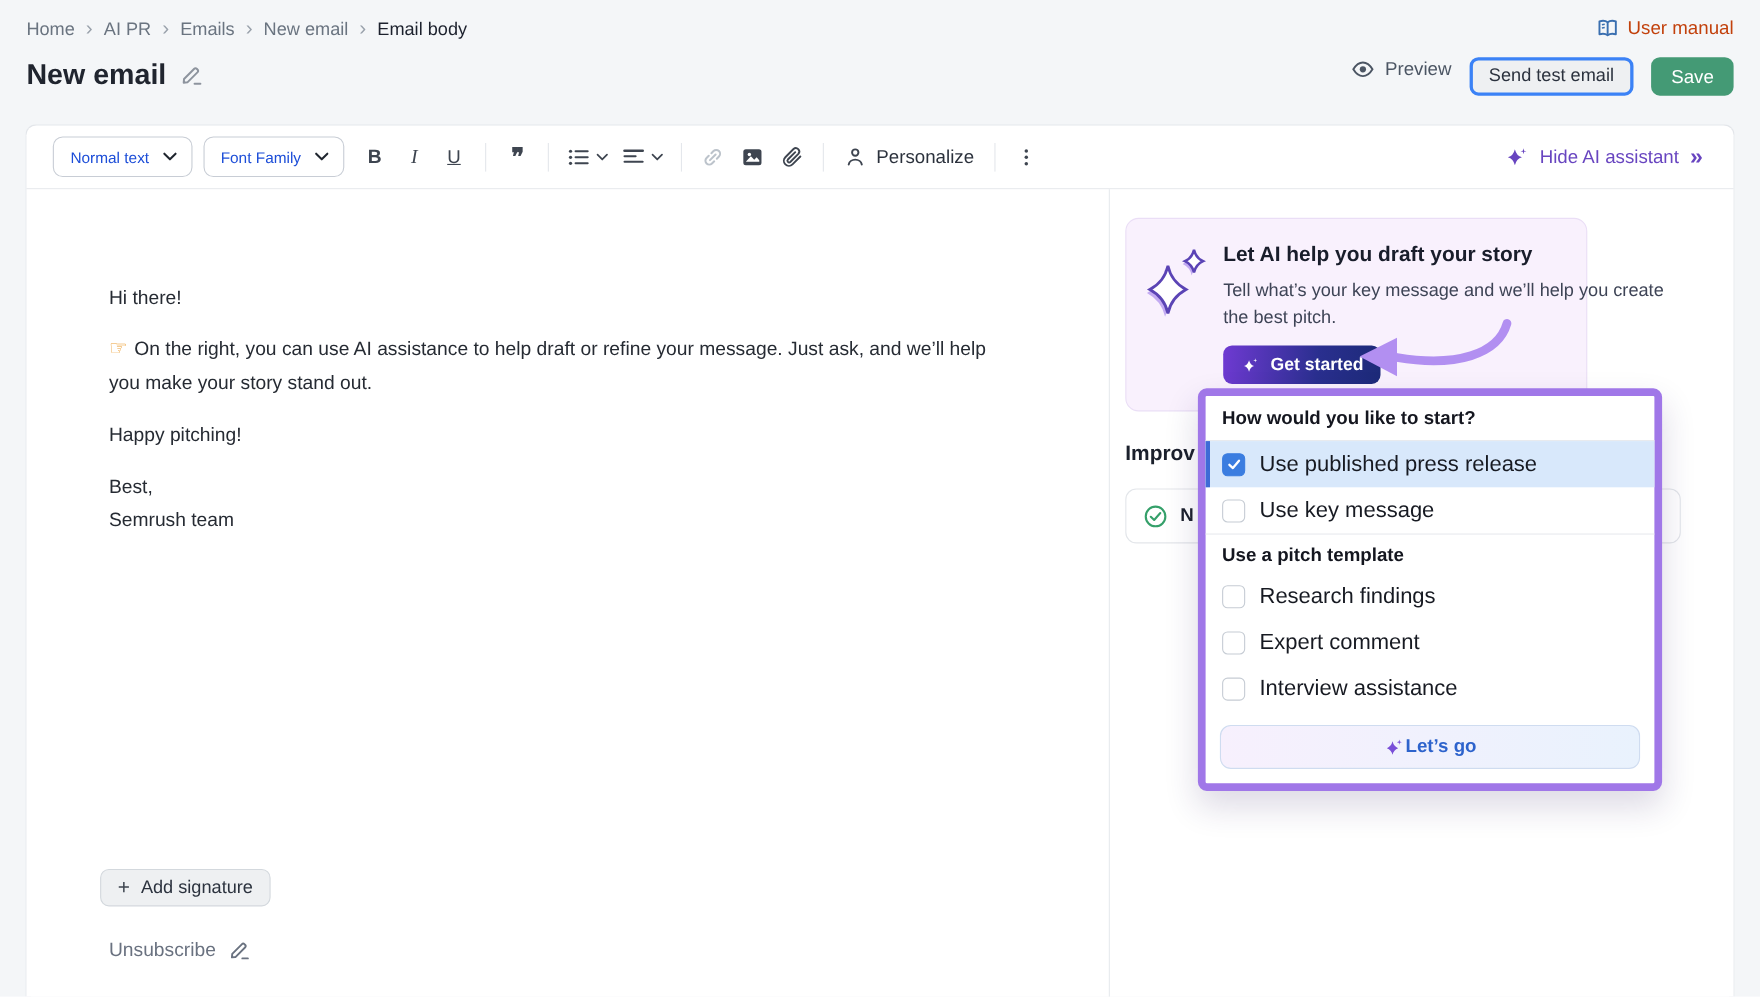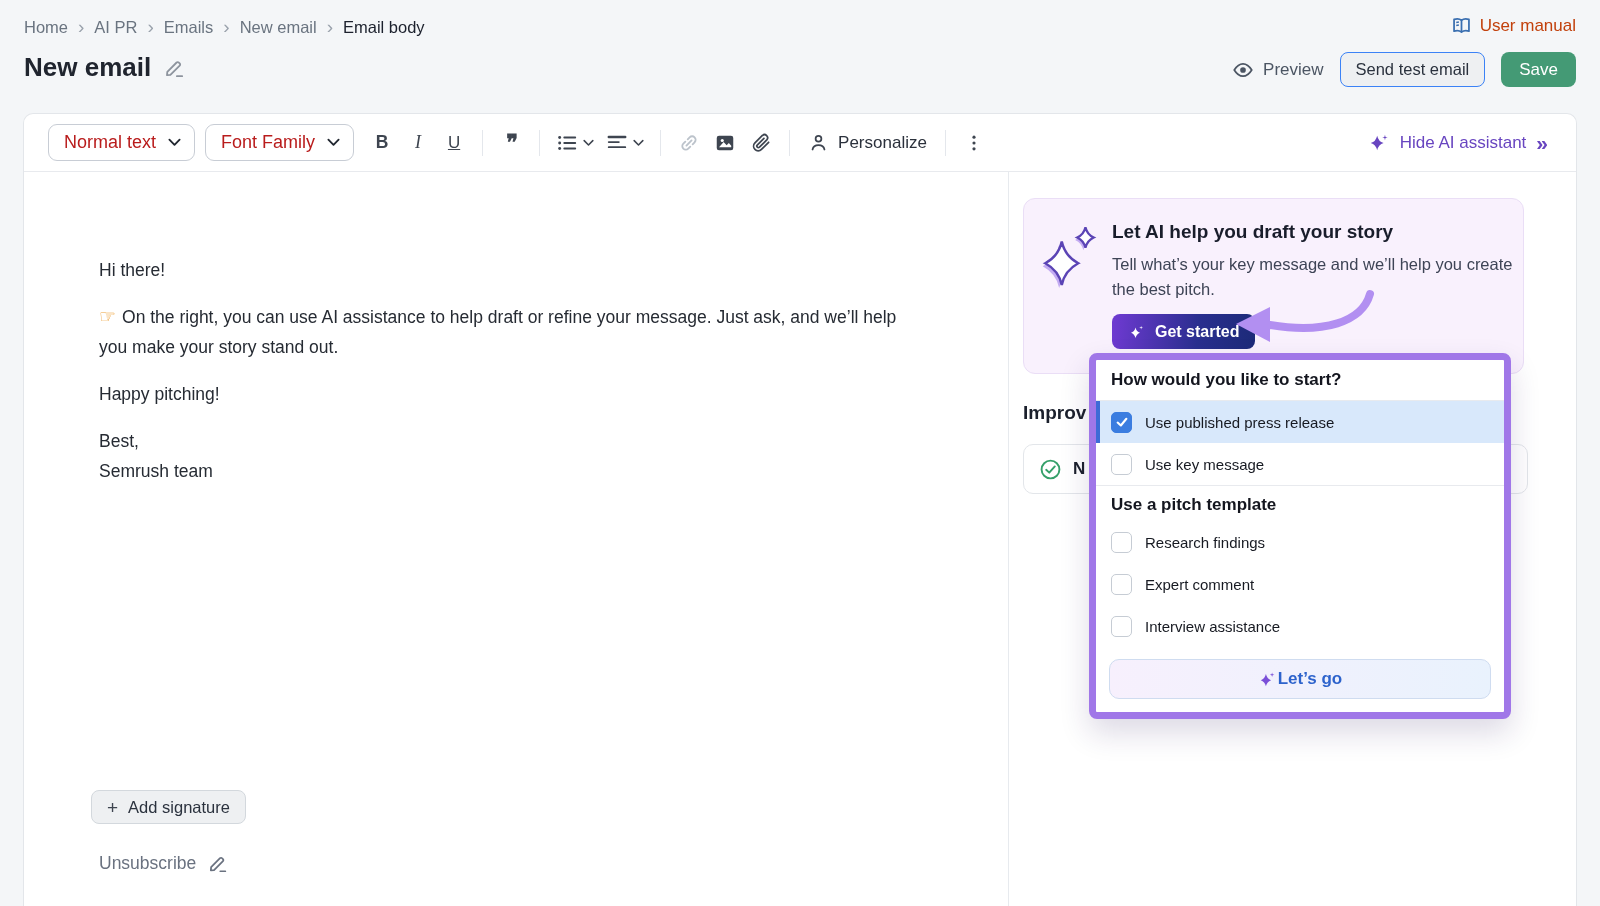--- a/index.html
+++ b/index.html
@@ -12,35 +12,35 @@
   .breadcrumb .crumb { cursor:pointer; }
   .breadcrumb .sep { color:#9aa2ac; font-size:19px; line-height:1; transform:translateY(-1px); }
   .breadcrumb .current { color:#1c212d; }
 
   .user-manual { position:absolute; right:24px; top:15px; display:flex; align-items:center; gap:8px;
                  color:#c2410c; font-size:17px; cursor:pointer; }
 
   .title-row { position:absolute; left:24px; top:52px; display:flex; align-items:center; gap:12px; }
   .page-title { font-size:26px; font-weight:700; color:#20252f; }
 
-  .header-actions { position:absolute; right:24px; top:52px; display:flex; align-items:center; gap:16px; }
+  .header-actions { position:absolute; right:24px; top:52px; display:flex; align-items:flex-start; gap:16px; }
   .preview-btn { display:flex; align-items:center; gap:9px; color:#4b5563; font-size:17px; cursor:pointer; }
-  .btn-secondary { background:#eef0f2; border:1px solid #3b82f6; border-radius:8px; height:35px;
+  .btn-secondary { background:#eef0f2; border:3px solid #3b82f6; border-radius:8px; height:35px;
                    padding:0 15px; font-size:16.5px; color:#2b323e; display:flex; align-items:center; cursor:pointer; }
   .btn-save { background:#449a75; border:none; border-radius:8px; height:35px; padding:0 18px;
               font-size:17px; color:#fff; display:flex; align-items:center; cursor:pointer; }
 
   
   .card { position:absolute; left:23px; top:113px; width:1554px; height:793px; background:#fff;
           border:1px solid #e3e6ea; border-bottom:none; border-radius:10px 10px 0 0; }
 
   .toolbar { position:absolute; left:0; top:0; width:100%; height:58px; border-bottom:1px solid #e8eaee;
              display:flex; align-items:center; padding:0 24px; }
   .tb-select { display:flex; align-items:center; gap:12px; border:1px solid #c8cdd5; border-radius:9px;
-               height:37px; padding:0 13px 0 15px; font-size:18px; color:#b91c1c; margin-right:10px; cursor:pointer; }
+               height:37px; padding:0 13px 0 15px; font-size:14px; color:#1d4ed8; margin-right:10px; cursor:pointer; }
   .tb-btn { display:flex; align-items:center; justify-content:center; height:36px; min-width:36px;
             border-radius:8px; color:#3e4550; cursor:pointer; }
   .tb-b { font-weight:700; font-size:17.5px; }
   .tb-i { font-family:"Liberation Serif", serif; font-style:italic; font-size:18px; }
   .tb-u { font-size:17px; text-decoration:underline; }
   .tb-quote { font-size:22px; font-weight:700; letter-spacing:-2px; }
   .tb-sep { width:1px; height:26px; background:#e4e7ec; margin:0 10px; }
   .with-chev { gap:5px; padding:0 6px; }
   .hide-ai { margin-left:auto; display:flex; align-items:center; gap:10px; color:#6845c0;
              font-size:17px; cursor:pointer; padding-right:4px; }
@@ -55,21 +55,21 @@
   .add-signature { position:absolute; left:67px; top:676px; display:flex; align-items:center; gap:10px;
                    background:#eef0f2; border:1px solid #d3d8dd; border-radius:8px; height:34px;
                    padding:0 15px; font-size:16.5px; color:#2b323e; cursor:pointer; }
   .plus { font-size:19px; color:#3e4550; line-height:1; }
   .unsubscribe { position:absolute; left:75px; top:738px; display:flex; align-items:center; gap:11px;
                  color:#6a7280; font-size:17.5px; cursor:pointer; }
 
   .vdivider { position:absolute; left:984px; top:58px; bottom:0; width:1px; background:#e7eaee; }
 
   
-  .ai-card { position:absolute; left:999px; top:84px; width:501px; height:176px; background:#f9f1fd;
+  .ai-card { position:absolute; left:999px; top:84px; width:420px; height:176px; background:#f9f1fd;
              border:1px solid #eadef6; border-radius:12px; display:flex; padding:22px 18px 0 16px; gap:12px; }
   .ai-title { font-size:19px; font-weight:700; color:#191d2b; margin-bottom:9px; }
   .ai-sub { font-size:16.5px; color:#3e4456; line-height:25px; width:410px; }
   .get-started { margin-top:12px; display:inline-flex; align-items:center; gap:9px; height:35px;
                  padding:0 16px; border:none; border-radius:8px; color:#fff; font-size:16px; font-weight:600;
                  background:linear-gradient(95deg,#6f3ad2 0%,#2a2f8f 60%,#1c2a78 100%); cursor:pointer; }
 
   .arrow-svg { position:absolute; left:1212px; top:172px; z-index:12; pointer-events:none; }
 
   .improve-heading { position:absolute; left:999px; top:288px; font-size:19px; font-weight:700; color:#1b202c; }
@@ -77,21 +77,21 @@
                   border:1px solid #e3e6ea; border-radius:10px; display:flex; align-items:center; gap:11px;
                   padding:0 15px; font-size:17px; font-weight:600; color:#1b202c; cursor:pointer; }
 
   
   .dropdown { position:absolute; left:1065px; top:239px; width:422px; background:#fff;
               border:7px solid #a077e8; border-radius:8px; z-index:10;
               box-shadow:0 14px 30px rgba(45,25,95,.16); }
   .dd-header { padding:10px 15px 10px; font-size:17px; font-weight:700; color:#14161f; }
   .dd-divider { height:1px; background:#e8eaee; }
   .dd-row { position:relative; display:flex; align-items:center; gap:13px; height:42px; padding:0 15px;
-            font-size:15px; color:#171a22; cursor:pointer; }
+            font-size:20px; color:#171a22; cursor:pointer; }
   .dd-row.selected { background:#d8e8fb; }
   .sel-bar { position:absolute; left:0; top:0; bottom:0; width:4px; background:#3e6bd6; }
   .dd-section { padding:9px 15px 6px; font-size:17px; font-weight:700; color:#14161f; }
   .cb { width:21px; height:21px; border:1.5px solid #c6ccd4; border-radius:5px; background:#fff;
         display:flex; align-items:center; justify-content:center; flex:0 0 auto; }
   .cb.checked { background:#3b7de0; border-color:#3b7de0; }
   .lets-go { margin:12px 13px 13px; height:40px; border:1px solid #cfdcf0; border-radius:10px;
              display:flex; align-items:center; justify-content:center; gap:1px;
              background:linear-gradient(90deg,#f7f0fd,#e9f2fd); color:#2d63cc; font-size:17px;
              font-weight:600; cursor:pointer; }

